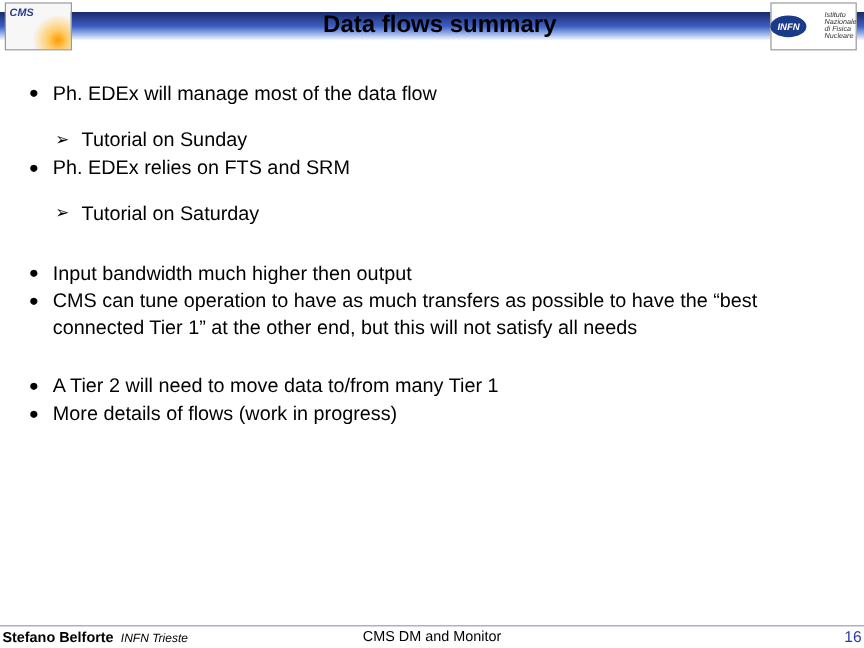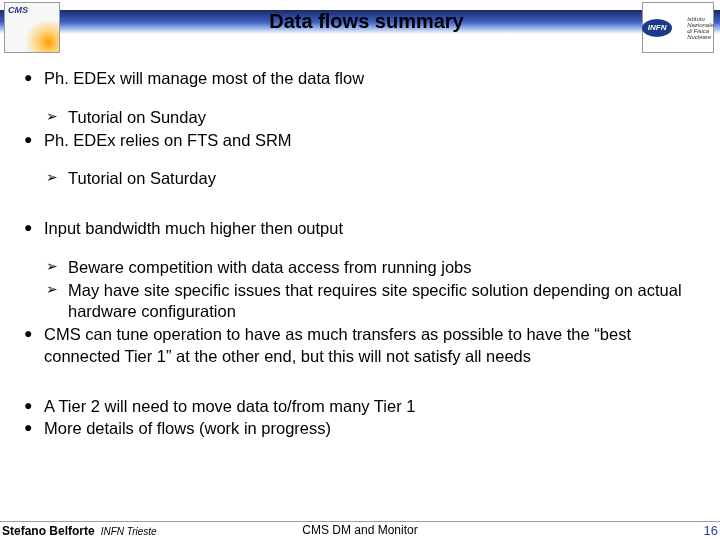--- a/index.html
+++ b/index.html
@@ -29,21 +29,21 @@
     text-align: center;
     font-size: 20px;
     font-weight: bold;
     color: #000;
   }
   .logo-left, .logo-right {
     position: absolute;
     top: 2px;
     background: #fff;
     border: 1px solid #999;
-    height: 51px;
+    height: 40px;
     display: flex;
     align-items: center;
     justify-content: center;
   }
   .logo-left {
     left: 4px; width: 56px;
     background: radial-gradient(circle at 80% 80%, #ff9a00 0%, #ffcc66 15%, #f7f7f7 40%);
   }
   .logo-left-text {
     position: absolute; left: 3px; top: 2px;
@@ -141,24 +141,21 @@
         <li><span>Ph. EDEx will manage most of the data flow</span><ul class="l2">
             <li><span>Tutorial on Sunday</span></li>
           </ul></li>
         <li><span>Ph. EDEx relies on FTS and SRM</span><ul class="l2">
             <li><span>Tutorial on Saturday</span></li>
           </ul></li>
       </ul>
     </div>
     <div class="block">
       <ul class="l1">
-        <li><span>Input bandwidth much higher then output</span><ul class="l2">
-            <li><span>Beware competition with data access from running jobs</span></li>
-            <li><span>May have site specific issues that requires site specific solution depending on actual hardware configuration</span></li>
-          </ul></li>
+        <li><span>Input bandwidth much higher then output</span></li>
         <li><span>CMS can tune operation to have as much transfers as possible to have the “best connected Tier 1” at the other end, but this will not satisfy all needs</span></li>
       </ul>
     </div>
     <div class="block">
       <ul class="l1">
         <li><span>A Tier 2 will need to move data to/from many Tier 1</span></li>
         <li><span>More details of flows (work in progress)</span></li>
       </ul>
     </div>
   </div>

